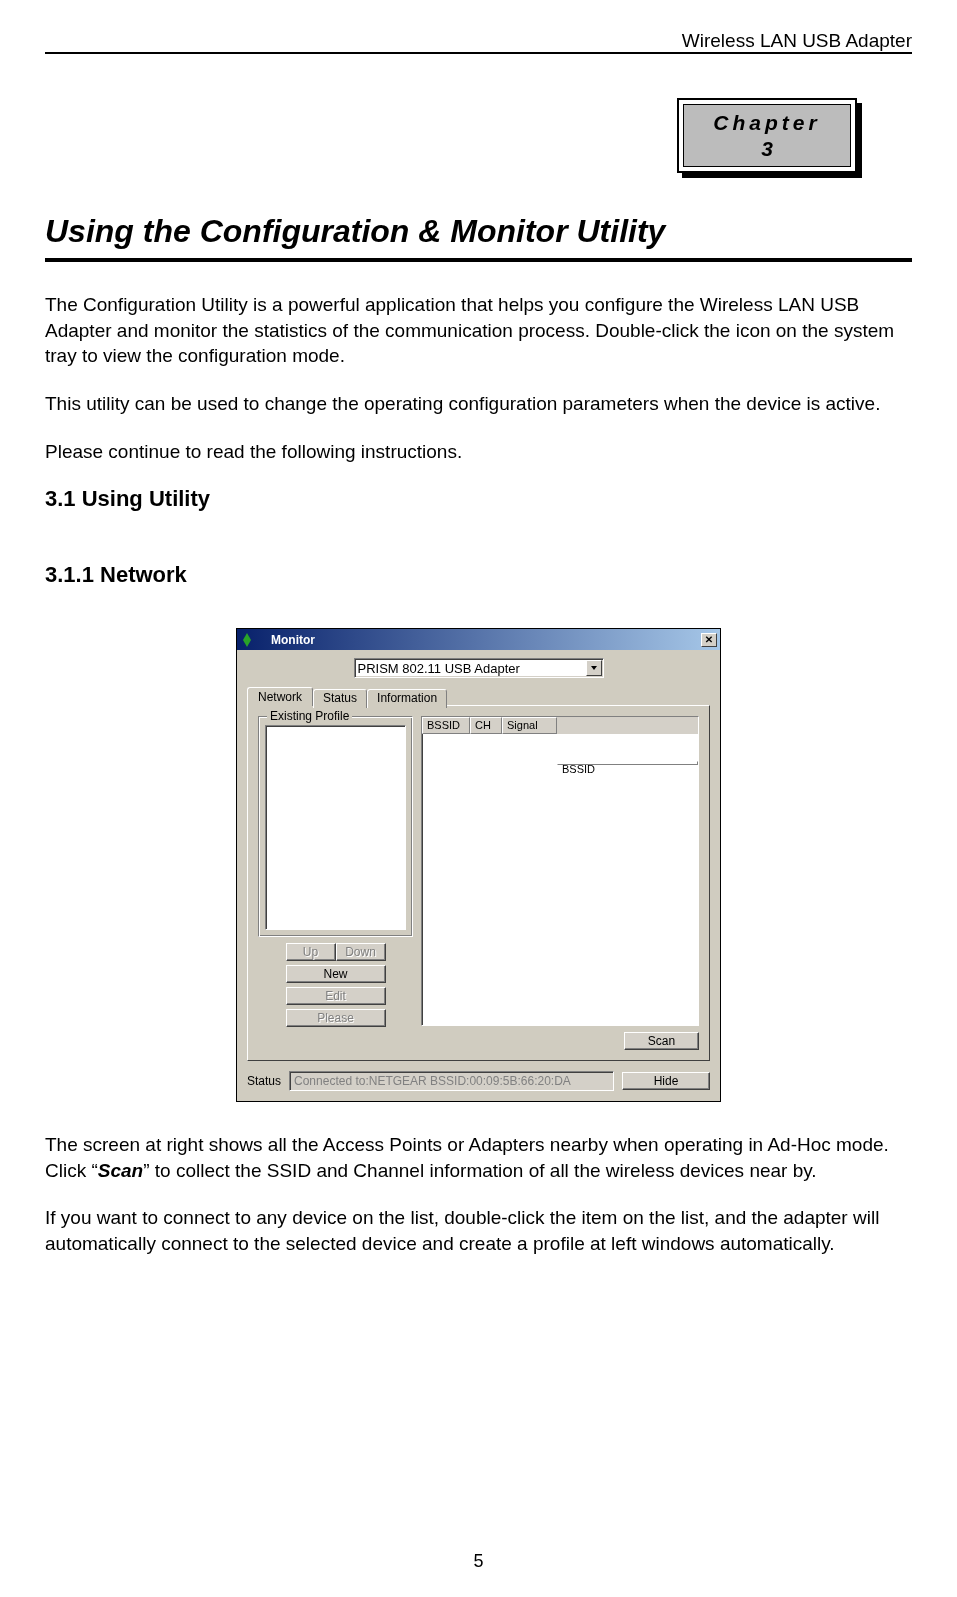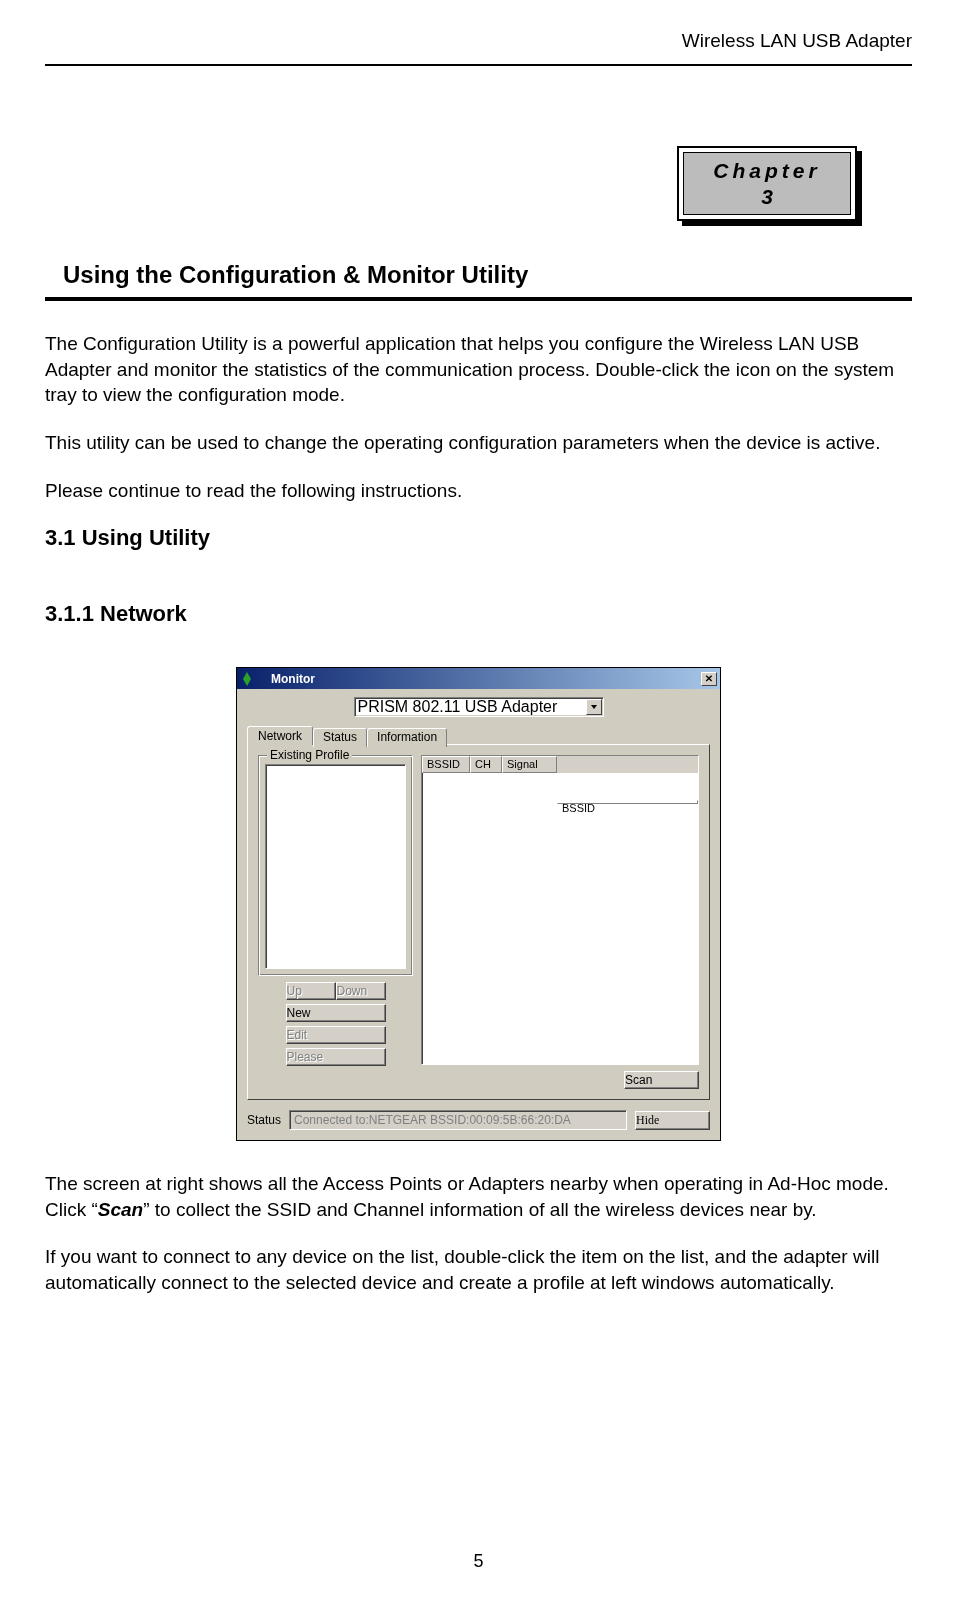--- a/index.html
+++ b/index.html
@@ -8,22 +8,22 @@
       background: #fff;
       width: 957px;
       height: 1597px;
       position: relative;
       padding: 30px 45px;
     }
     .header-label {
       text-align: right;
       font-size: 19px;
       border-bottom: 2px solid #000;
-      padding-bottom: 12px;
-      margin-bottom: 80px;
+      padding-bottom: 0;
+      margin-bottom: 44px;
     }
     .chapter-box-wrap {
       display: flex;
       justify-content: flex-end;
       margin-bottom: 40px;
       padding-right: 55px;
     }
     .chapter-box {
       position: relative;
       width: 180px;
@@ -53,24 +53,24 @@
       justify-content: center;
       font-size: 21px;
       font-style: italic;
       font-weight: bold;
       letter-spacing: 4px;
       line-height: 1.2;
       text-align: right;
     }
     .chapter-num { letter-spacing: 0; }
     h1.title {
-      font-size: 24px;
+      font-size: 32px;
+      font-style: italic;
       font-weight: bold;
       margin-bottom: 8px;
-      margin-left: 18px;
     }
     .thick-rule {
       border: none;
       border-top: 4px solid #000;
       margin-bottom: 30px;
     }
     .body-text {
       font-size: 19px;
       line-height: 1.35;
       margin-bottom: 22px;
@@ -154,21 +154,21 @@
     .combo {
       width: 250px;
       height: 20px;
       background:#fff;
       border:1px solid #808080;
       border-right-color:#fff;
       border-bottom-color:#fff;
       box-shadow: inset 1px 1px 0 #404040, inset -1px -1px 0 #d4d0c8;
       display:flex;
       align-items:center;
-      font-size:16px;
+      font-size:13px;
     }
     .combo-text { flex:1; padding-left:3px; }
     .combo-arrow {
       width:16px;height:16px;
       background:#d4d0c8;
       border:1px solid #fff;
       border-right-color:#404040;
       border-bottom-color:#404040;
       display:flex;align-items:center;justify-content:center;
       margin:1px;
@@ -265,20 +265,21 @@
     .col.signal{width:55px;}
     .col.bssid{flex:1;margin-top:44px;}
     .btn {
       background:#d4d0c8;
       border:1px solid #fff;
       border-right-color:#404040;
       border-bottom-color:#404040;
       box-shadow: inset -1px -1px 0 #808080;
       font-size:12px;
       padding:1px 0;
+      text-align:center;
       color:#000;
     }
     .btn.disabled { color:#808080; text-shadow:1px 1px 0 #fff; }
     .left-buttons {
       margin-top:6px;
       display:flex;
       flex-direction:column;
       gap:4px;
       align-items:center;
     }
@@ -302,21 +303,21 @@
       flex:1;
       background:#d4d0c8;
       border:1px solid #808080;
       border-right-color:#fff;
       border-bottom-color:#fff;
       box-shadow: inset 1px 1px 0 #404040;
       font-size:12px;
       padding:2px 4px;
       color:#808080;
     }
-    .hide-btn { width:75px;font-family:Liberation Serif, serif; }
+    .hide-btn { width:88px; }
     .page-num {
       position:absolute;
       bottom:25px;
       left:0; right:0;
       text-align:center;
       font-size:18px;
     }
     .scan-word { font-style: italic; font-weight: bold; }
   </style>
 </head>

